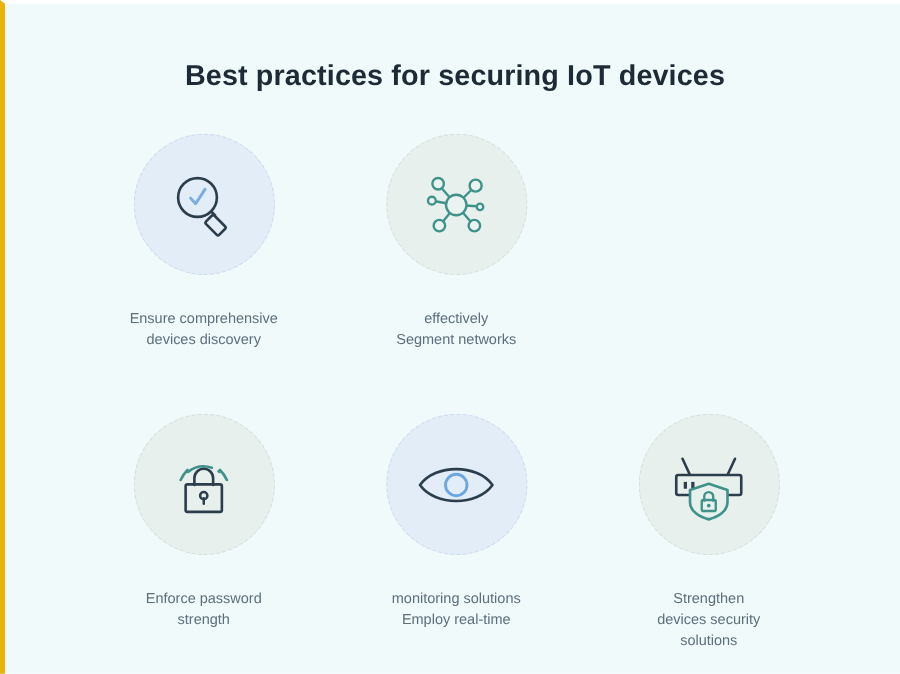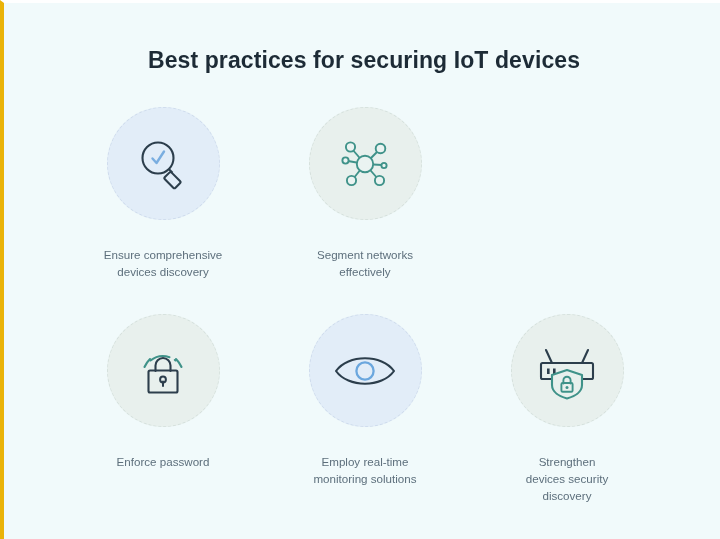--- a/index.html
+++ b/index.html
@@ -120,60 +120,61 @@
               <circle cx="45.5" cy="14.5" r="4.8" fill="#eaf3f1"></circle>
               <circle cx="10.5" cy="26.5" r="3.1" fill="#eaf3f1"></circle>
               <circle cx="49" cy="31.5" r="2.6" fill="#eaf3f1"></circle>
               <circle cx="16.5" cy="46.5" r="4.6" fill="#eaf3f1"></circle>
               <circle cx="44.5" cy="46.5" r="4.6" fill="#eaf3f1"></circle>
             </g>
           </svg>
         </span>
       </div>
       <div class="caption">
+        <span>effectively</span>
         <span>Segment networks</span>
-        <span>effectively</span>
       </div>
     </div>
 
   </div>
 
-  <div class="grid row2" style="top: 286px;">
+  <div class="grid row2" style="top: 303px;">
 
     <div class="cell">
       <div class="badge mint">
         <span>
           <svg width="62" height="62" viewBox="0 0 62 62">
             <path d="M18.5 20.5 A20 20 0 0 1 43.5 20.5" fill="none" stroke="#3f9289" stroke-width="2.1" stroke-linecap="round" stroke-dasharray="20 6"></path>
             <path d="M12.5 27 A26.5 26.5 0 0 1 18 19" fill="none" stroke="#3f9289" stroke-width="2.1" stroke-linecap="round"></path>
             <path d="M49.5 27 A26.5 26.5 0 0 0 44 19" fill="none" stroke="#3f9289" stroke-width="2.1" stroke-linecap="round"></path>
             <path d="M23.5 31 v-5.5 a7.5 7.5 0 0 1 15 0 V31" fill="none" stroke="#2c3e4c" stroke-width="2.1" stroke-linecap="round"></path>
             <rect x="16.5" y="30.5" width="29" height="22" rx="1.5" fill="none" stroke="#2c3e4c" stroke-width="2.1"></rect>
             <circle cx="31" cy="39.5" r="2.9" fill="none" stroke="#2c3e4c" stroke-width="2"></circle>
             <line x1="31" y1="41.5" x2="31" y2="46" stroke="#2c3e4c" stroke-width="2" stroke-linecap="round"></line>
           </svg>
         </span>
       </div>
       <div class="caption">
         <span>Enforce password</span>
+        <span>strength</span>
       </div>
     </div>
 
     <div class="cell">
       <div class="badge blue">
         <span>
           <svg width="66" height="50" viewBox="0 0 66 50">
             <path d="M4 25 C16 8, 50 8, 62 25 C50 42, 16 42, 4 25 Z" fill="none" stroke="#2c3e4c" stroke-width="2.1" stroke-linejoin="round"></path>
             <circle cx="33" cy="25" r="8.6" fill="none" stroke="#6ba7de" stroke-width="2.3"></circle>
           </svg>
         </span>
       </div>
       <div class="caption">
+        <span>monitoring solutions</span>
         <span>Employ real-time</span>
-        <span>monitoring solutions</span>
       </div>
     </div>
 
     <div class="cell">
       <div class="badge mint">
         <span>
           <svg width="64" height="58" viewBox="0 0 64 58">
             <line x1="17" y1="21" x2="11" y2="8" stroke="#2c3e4c" stroke-width="2.1" stroke-linecap="round"></line>
             <line x1="47" y1="21" x2="53" y2="8" stroke="#2c3e4c" stroke-width="2.1" stroke-linecap="round"></line>
             <rect x="6" y="21" width="52" height="16" rx="1.6" fill="#e8f0ed" stroke="#2c3e4c" stroke-width="2.1"></rect>
@@ -182,18 +183,18 @@
             <path d="M32 28 L47 33 V43 C47 50, 39.5 54.5, 32 56.5 C24.5 54.5, 17 50, 17 43 V33 Z" fill="#e8f0ed" stroke="#3f9289" stroke-width="2.1" stroke-linejoin="round"></path>
             <path d="M28.4 41.5 v-3.2 a3.6 3.6 0 0 1 7.2 0 v3.2" fill="none" stroke="#3f9289" stroke-width="1.9" stroke-linecap="round"></path>
             <rect x="26.4" y="41" width="11.2" height="8.8" rx="1.3" fill="none" stroke="#3f9289" stroke-width="1.9"></rect>
             <circle cx="32" cy="45.4" r="1.5" fill="#3f9289"></circle>
           </svg>
         </span>
       </div>
       <div class="caption">
         <span>Strengthen</span>
         <span>devices security</span>
-        <span>discovery</span>
+        <span>solutions</span>
       </div>
     </div>
   </div>
 
 </div>
 
 </body></html>

